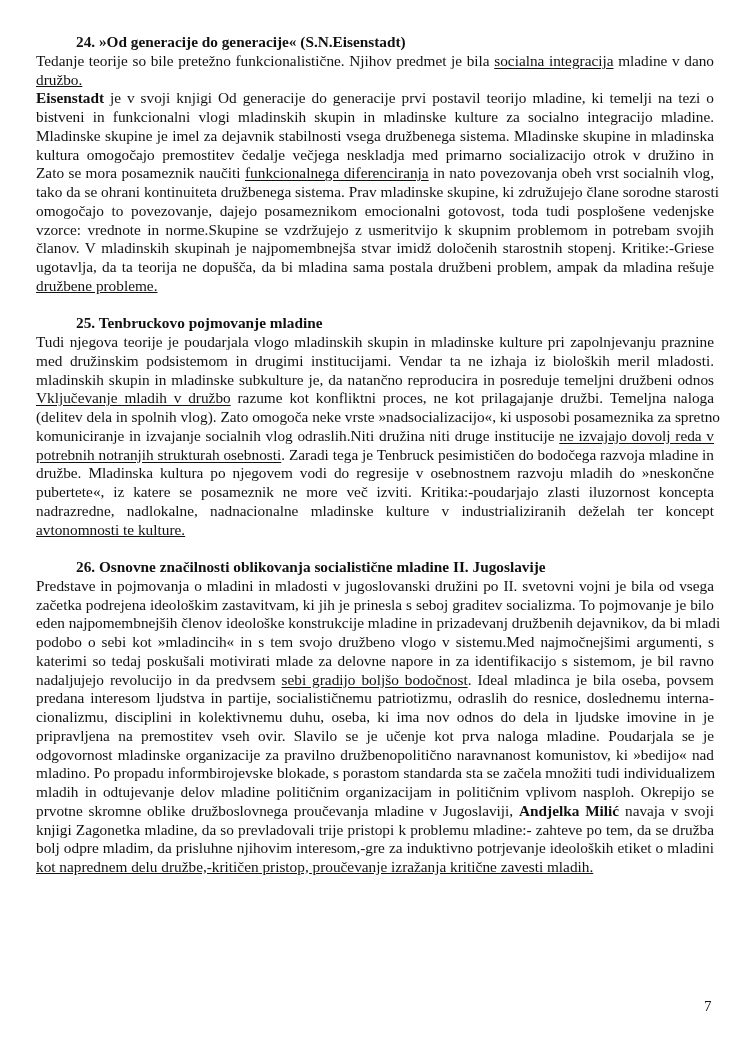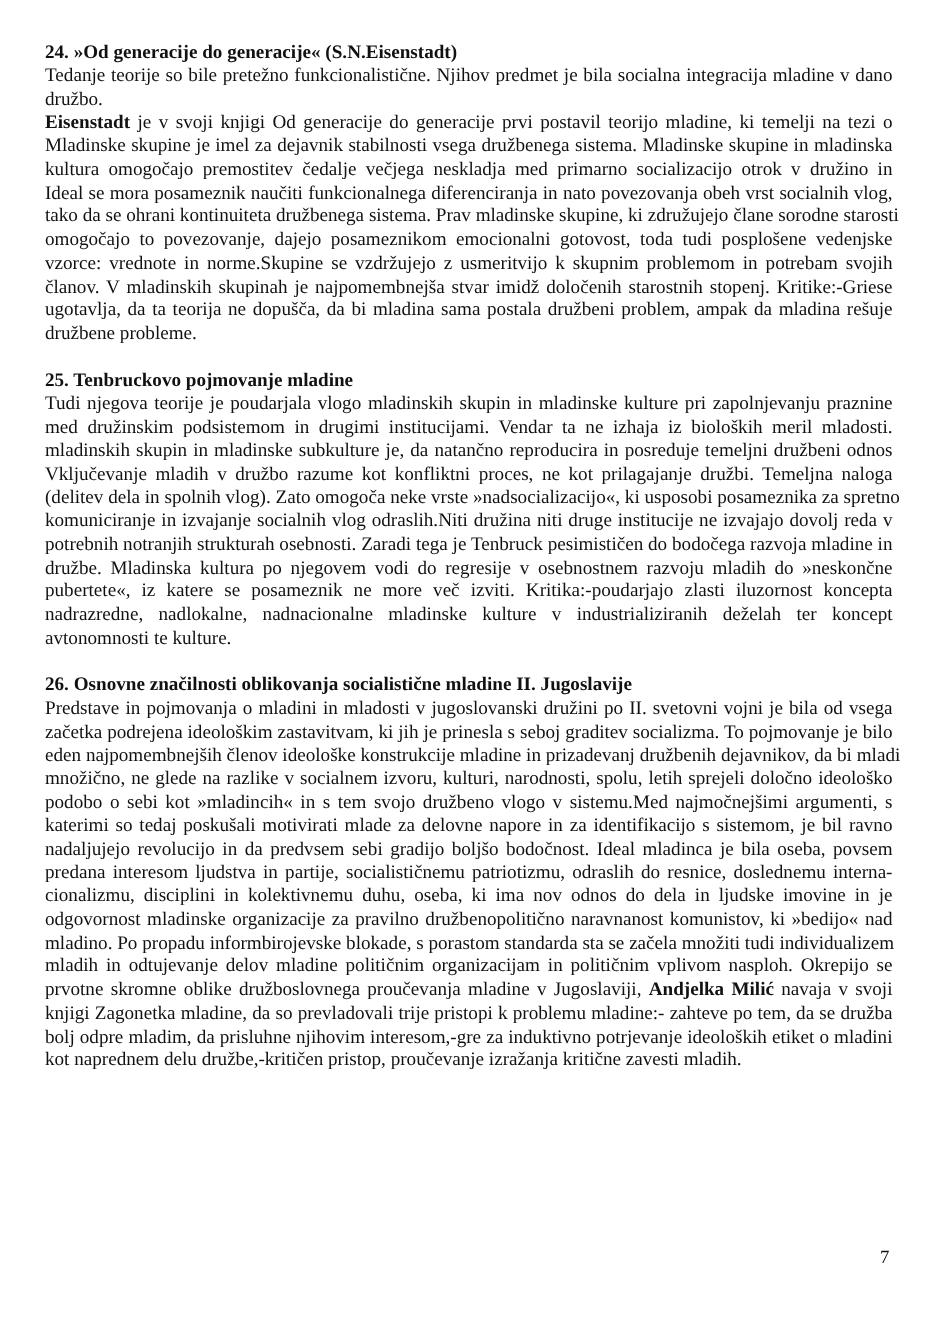--- a/index.html
+++ b/index.html
@@ -1,40 +1,41 @@
 <!DOCTYPE html>
 <html><head>
 <meta charset="utf-8">
 <style>
   html, body { margin: 0; padding: 0; background: #ffffff; }
   body { width: 750px; height: 1061px; position: relative; overflow: hidden;
          font-family: "Liberation Serif", "DejaVu Serif", serif; color: #111; }
   .page { position: absolute; left: 36px; top: 33px; width: 678px; }
   .line { display: block; height: 18.75px; line-height: 18.75px; font-size: 15.3px;
           white-space: nowrap; text-align: justify; text-align-last: justify; }
-  .line.last { text-align-last: left; }
-  .h { font-weight: bold; text-align-last: left; }
+  .line.last { text-align-last: left; text-decoration: underline; }
+  .h { font-weight: bold; text-align-last: left; margin-left: 40px; }
   .gap { display: block; height: 18.75px; }
-  .u { text-underline-offset: 2px; }
+  .u { text-decoration: underline; text-underline-offset: 2px; }
   .b { font-weight: bold; }
   .pagenum { position: absolute; left: 704px; top: 998px; font-size: 15px; }
 </style>
 </head>
 <body>
 
 <div class="page">
 
   <div>
     <span class="line h">24. »Od generacije do generacije« (S.N.Eisenstadt)</span>
     <span class="line"><span>Tedanje teorije so bile pretežno funkcionalistične. Njihov predmet je bila </span><span class="u">socialna integracija</span><span> mladine v dano</span></span>
     <span class="line last">družbo.</span>
     <span class="line"><span class="b">Eisenstadt</span><span> je v svoji knjigi Od generacije do generacije prvi postavil teorijo mladine, ki temelji na tezi o</span></span>
+    <span class="line">bistveni in funkcionalni vlogi mladinskih skupin in mladinske kulture za socialno integracijo mladine.</span>
     <span class="line">Mladinske skupine je imel za dejavnik stabilnosti vsega družbenega sistema. Mladinske skupine in mladinska</span>
     <span class="line">kultura omogočajo premostitev čedalje večjega neskladja med primarno socializacijo otrok v družino in</span>
-    <span class="line"><span>Ideal se mora posameznik naučiti </span><span class="u">funkcionalnega diferenciranja</span><span> in nato povezovanja obeh vrst socialnih vlog,</span></span>
+    <span class="line"><span>Zato se mora posameznik naučiti </span><span class="u">funkcionalnega diferenciranja</span><span> in nato povezovanja obeh vrst socialnih vlog,</span></span>
     <span class="line">tako da se ohrani kontinuiteta družbenega sistema. Prav mladinske skupine, ki združujejo člane sorodne starosti</span>
     <span class="line">omogočajo to povezovanje, dajejo posameznikom emocionalni gotovost, toda tudi posplošene vedenjske</span>
     <span class="line">vzorce: vrednote in norme.Skupine se vzdržujejo z usmeritvijo k skupnim problemom in potrebam svojih</span>
     <span class="line">članov. V mladinskih skupinah je najpomembnejša stvar imidž določenih starostnih stopenj. Kritike:-Griese</span>
     <span class="line">ugotavlja, da ta teorija ne dopušča, da bi mladina sama postala družbeni problem, ampak da mladina rešuje</span>
     <span class="line last">družbene probleme.</span>
   </div>
 
   <span class="gap"></span>
 
@@ -53,26 +54,26 @@
     <span class="line last">avtonomnosti te kulture.</span>
   </div>
 
   <span class="gap"></span>
 
   <div>
     <span class="line h">26. Osnovne značilnosti oblikovanja socialistične mladine II. Jugoslavije</span>
     <span class="line">Predstave in pojmovanja o mladini in mladosti v jugoslovanski družini po II. svetovni vojni je bila od vsega</span>
     <span class="line">začetka podrejena ideološkim zastavitvam, ki jih je prinesla s seboj graditev socializma. To pojmovanje je bilo</span>
     <span class="line">eden najpomembnejših členov ideološke konstrukcije mladine in prizadevanj družbenih dejavnikov, da bi mladi</span>
-    <span class="line">množično, ne glede na razlike v socialnem izvoru, kulturi, narodnosti, spolu, letih sprejeli določno ideološko</span>
     <span class="line">podobo o sebi kot »mladincih« in s tem svojo družbeno vlogo v sistemu.Med najmočnejšimi argumenti, s</span>
     <span class="line">katerimi so tedaj poskušali motivirati mlade za delovne napore in za identifikacijo s sistemom, je bil ravno</span>
     <span class="line"><span>nadaljujejo revolucijo in da predvsem </span><span class="u">sebi gradijo boljšo bodočnost</span><span>. Ideal mladinca je bila oseba, povsem</span></span>
     <span class="line">predana interesom ljudstva in partije, socialističnemu patriotizmu, odraslih do resnice, doslednemu interna-</span>
     <span class="line">cionalizmu, disciplini in kolektivnemu duhu, oseba, ki ima nov odnos do dela in ljudske imovine in je</span>
+    <span class="line">pripravljena na premostitev vseh ovir. Slavilo se je učenje kot prva naloga mladine. Poudarjala se je</span>
     <span class="line">odgovornost mladinske organizacije za pravilno družbenopolitično naravnanost komunistov, ki »bedijo« nad</span>
     <span class="line">mladino. Po propadu informbirojevske blokade, s porastom standarda sta se začela množiti tudi individualizem</span>
     <span class="line">mladih in odtujevanje delov mladine političnim organizacijam in političnim vplivom nasploh. Okrepijo se</span>
     <span class="line"><span>prvotne skromne oblike družboslovnega proučevanja mladine v Jugoslaviji, </span><span class="b">Andjelka Milić</span><span> navaja v svoji</span></span>
     <span class="line">knjigi Zagonetka mladine, da so prevladovali trije pristopi k problemu mladine:- zahteve po tem, da se družba</span>
     <span class="line">bolj odpre mladim, da prisluhne njihovim interesom,-gre za induktivno potrjevanje ideoloških etiket o mladini</span>
     <span class="line last">kot naprednem delu družbe,-kritičen pristop, proučevanje izražanja kritične zavesti mladih.</span>
   </div>
 </div>
 

